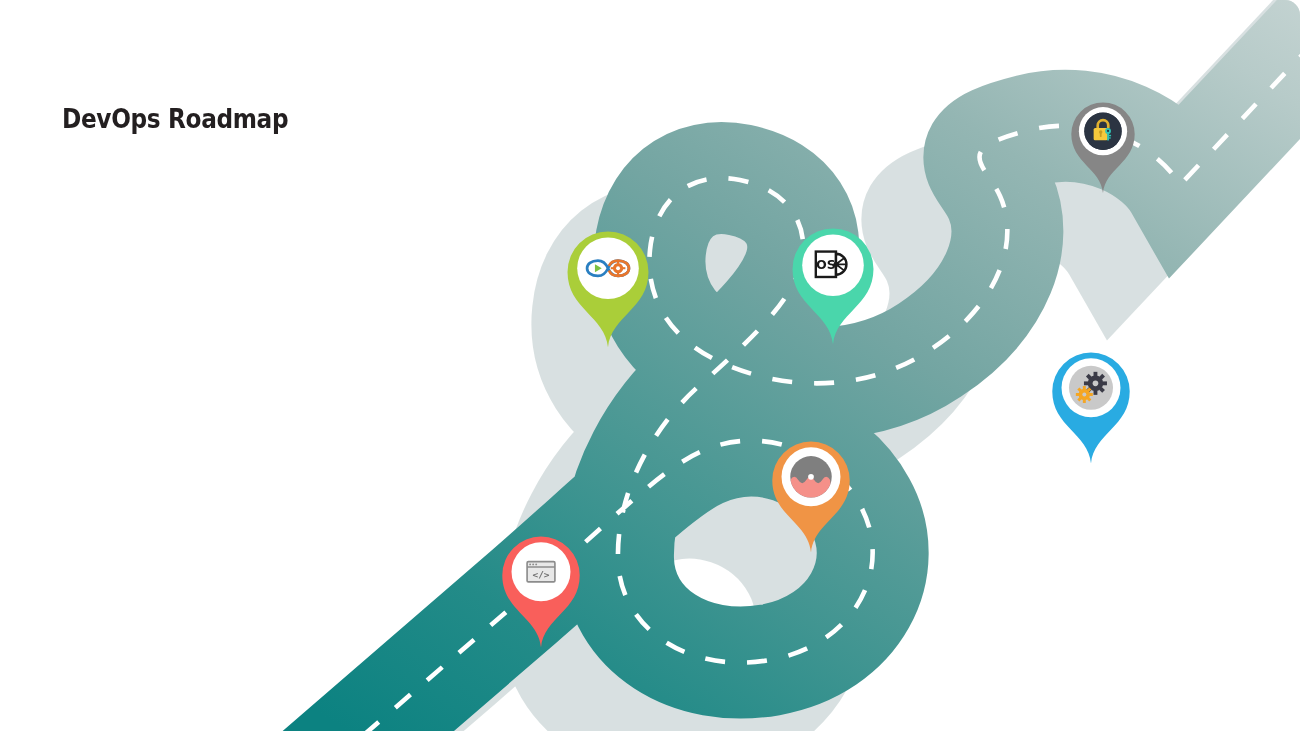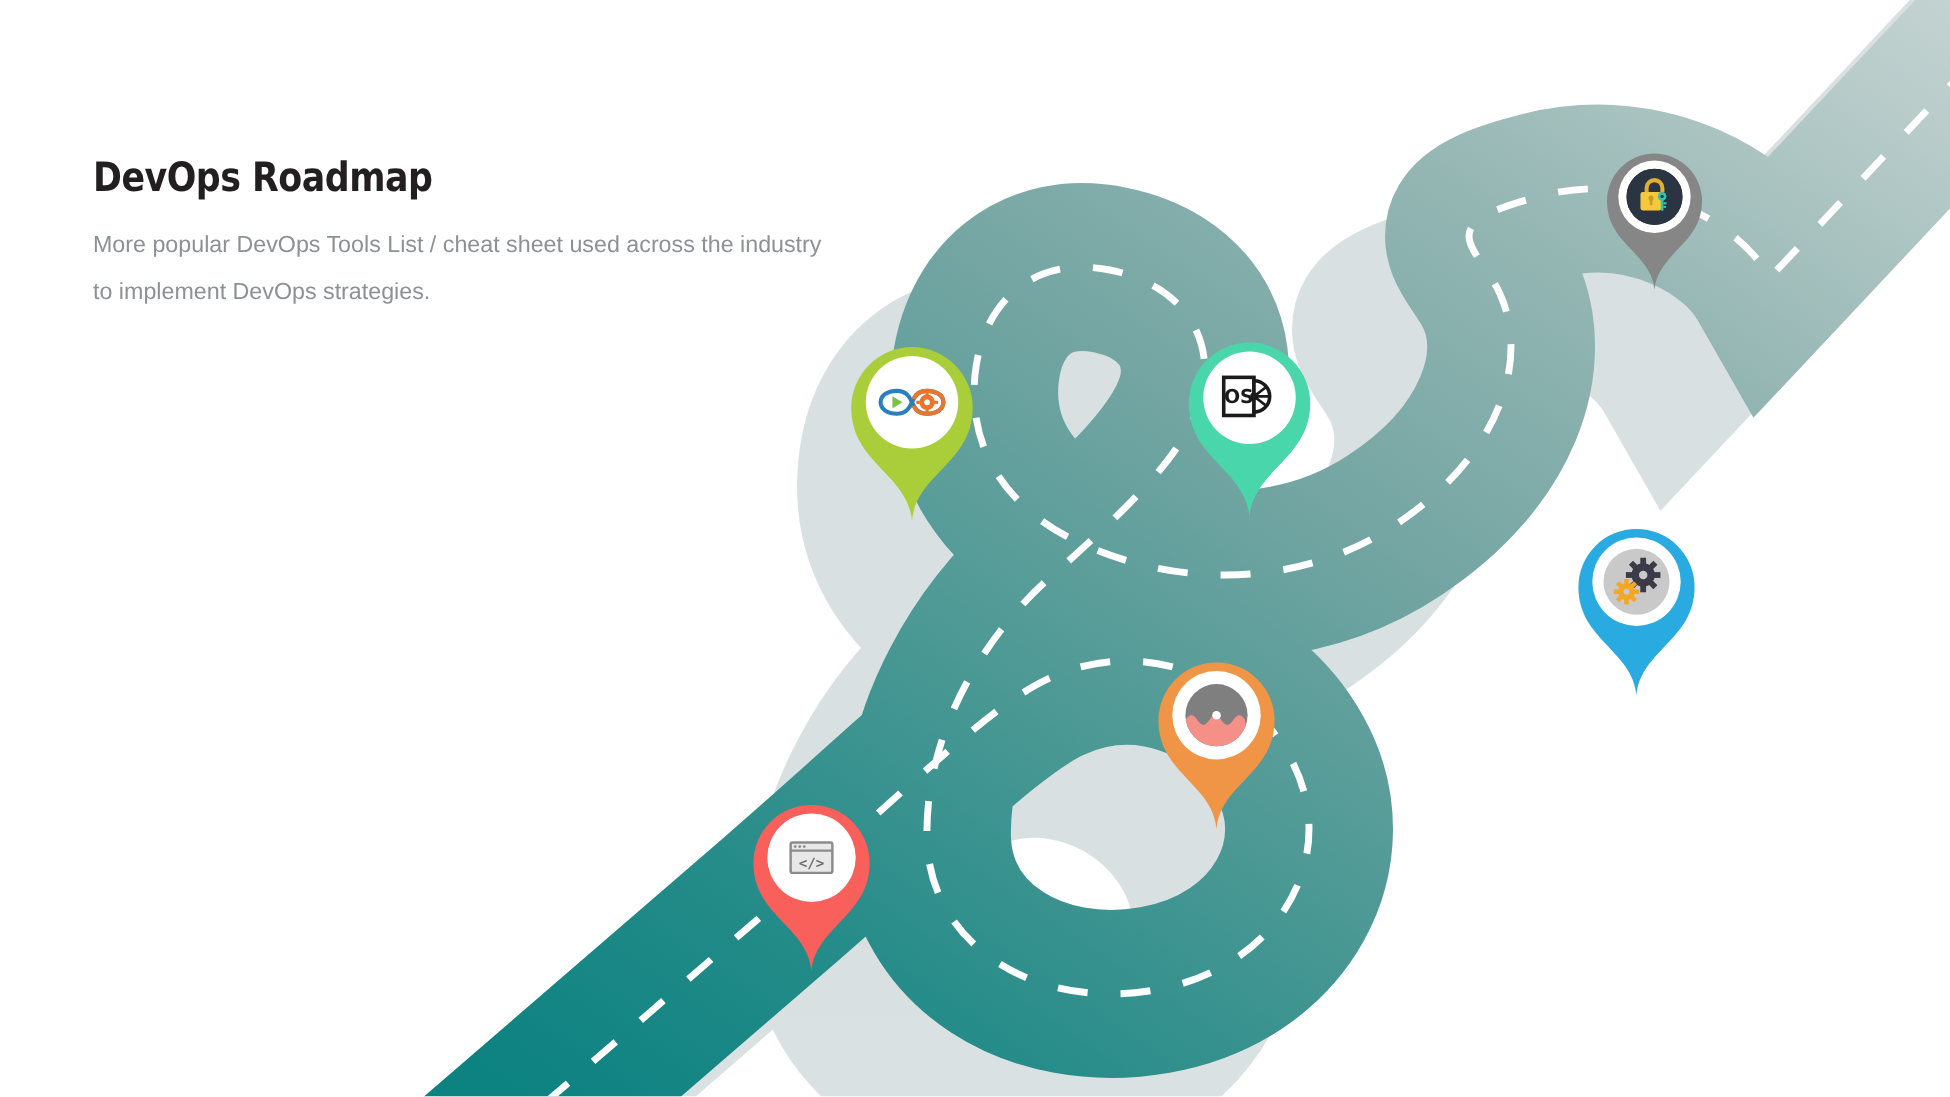--- a/index.html
+++ b/index.html
@@ -11,20 +11,21 @@
   body {
     font-family: "Liberation Sans", sans-serif;
     -webkit-font-smoothing: antialiased;
   }
   #stage {
     position: relative;
     width: 1300px;
     height: 731px;
     background: #ffffff;
     overflow: hidden;
+    border-radius: 15px;
   }
   #roadmap-svg {
     position: absolute;
     left: 0;
     top: 0;
     width: 1300px;
     height: 731px;
     display: block;
   }
   .header-block {
@@ -237,16 +238,15 @@
         <path d="M0 96 C-3 62, -44 54, -44 14 A44 44 0 1 1 44 14 C44 54, 3 62, 0 96 Z" fill="#868686"></path>
         <circle cx="0" cy="10" r="33.5" fill="#ffffff"></circle>
         <circle cx="0" cy="10" r="26" fill="#2b3442"></circle>
         <use href="#icon-padlock-key" x="-26" y="-16" width="52" height="52"></use>
       </g>
     </g>
   </svg>
 
   <div class="header-block">
     <h1 class="page-title">DevOps Roadmap</h1>
-    <p class="page-subtitle">More popular DevOps Tools List / cheat sheet used across the industry to implement DevOps strategies.</p>
   </div>
 
 </div>
 
 </body></html>

